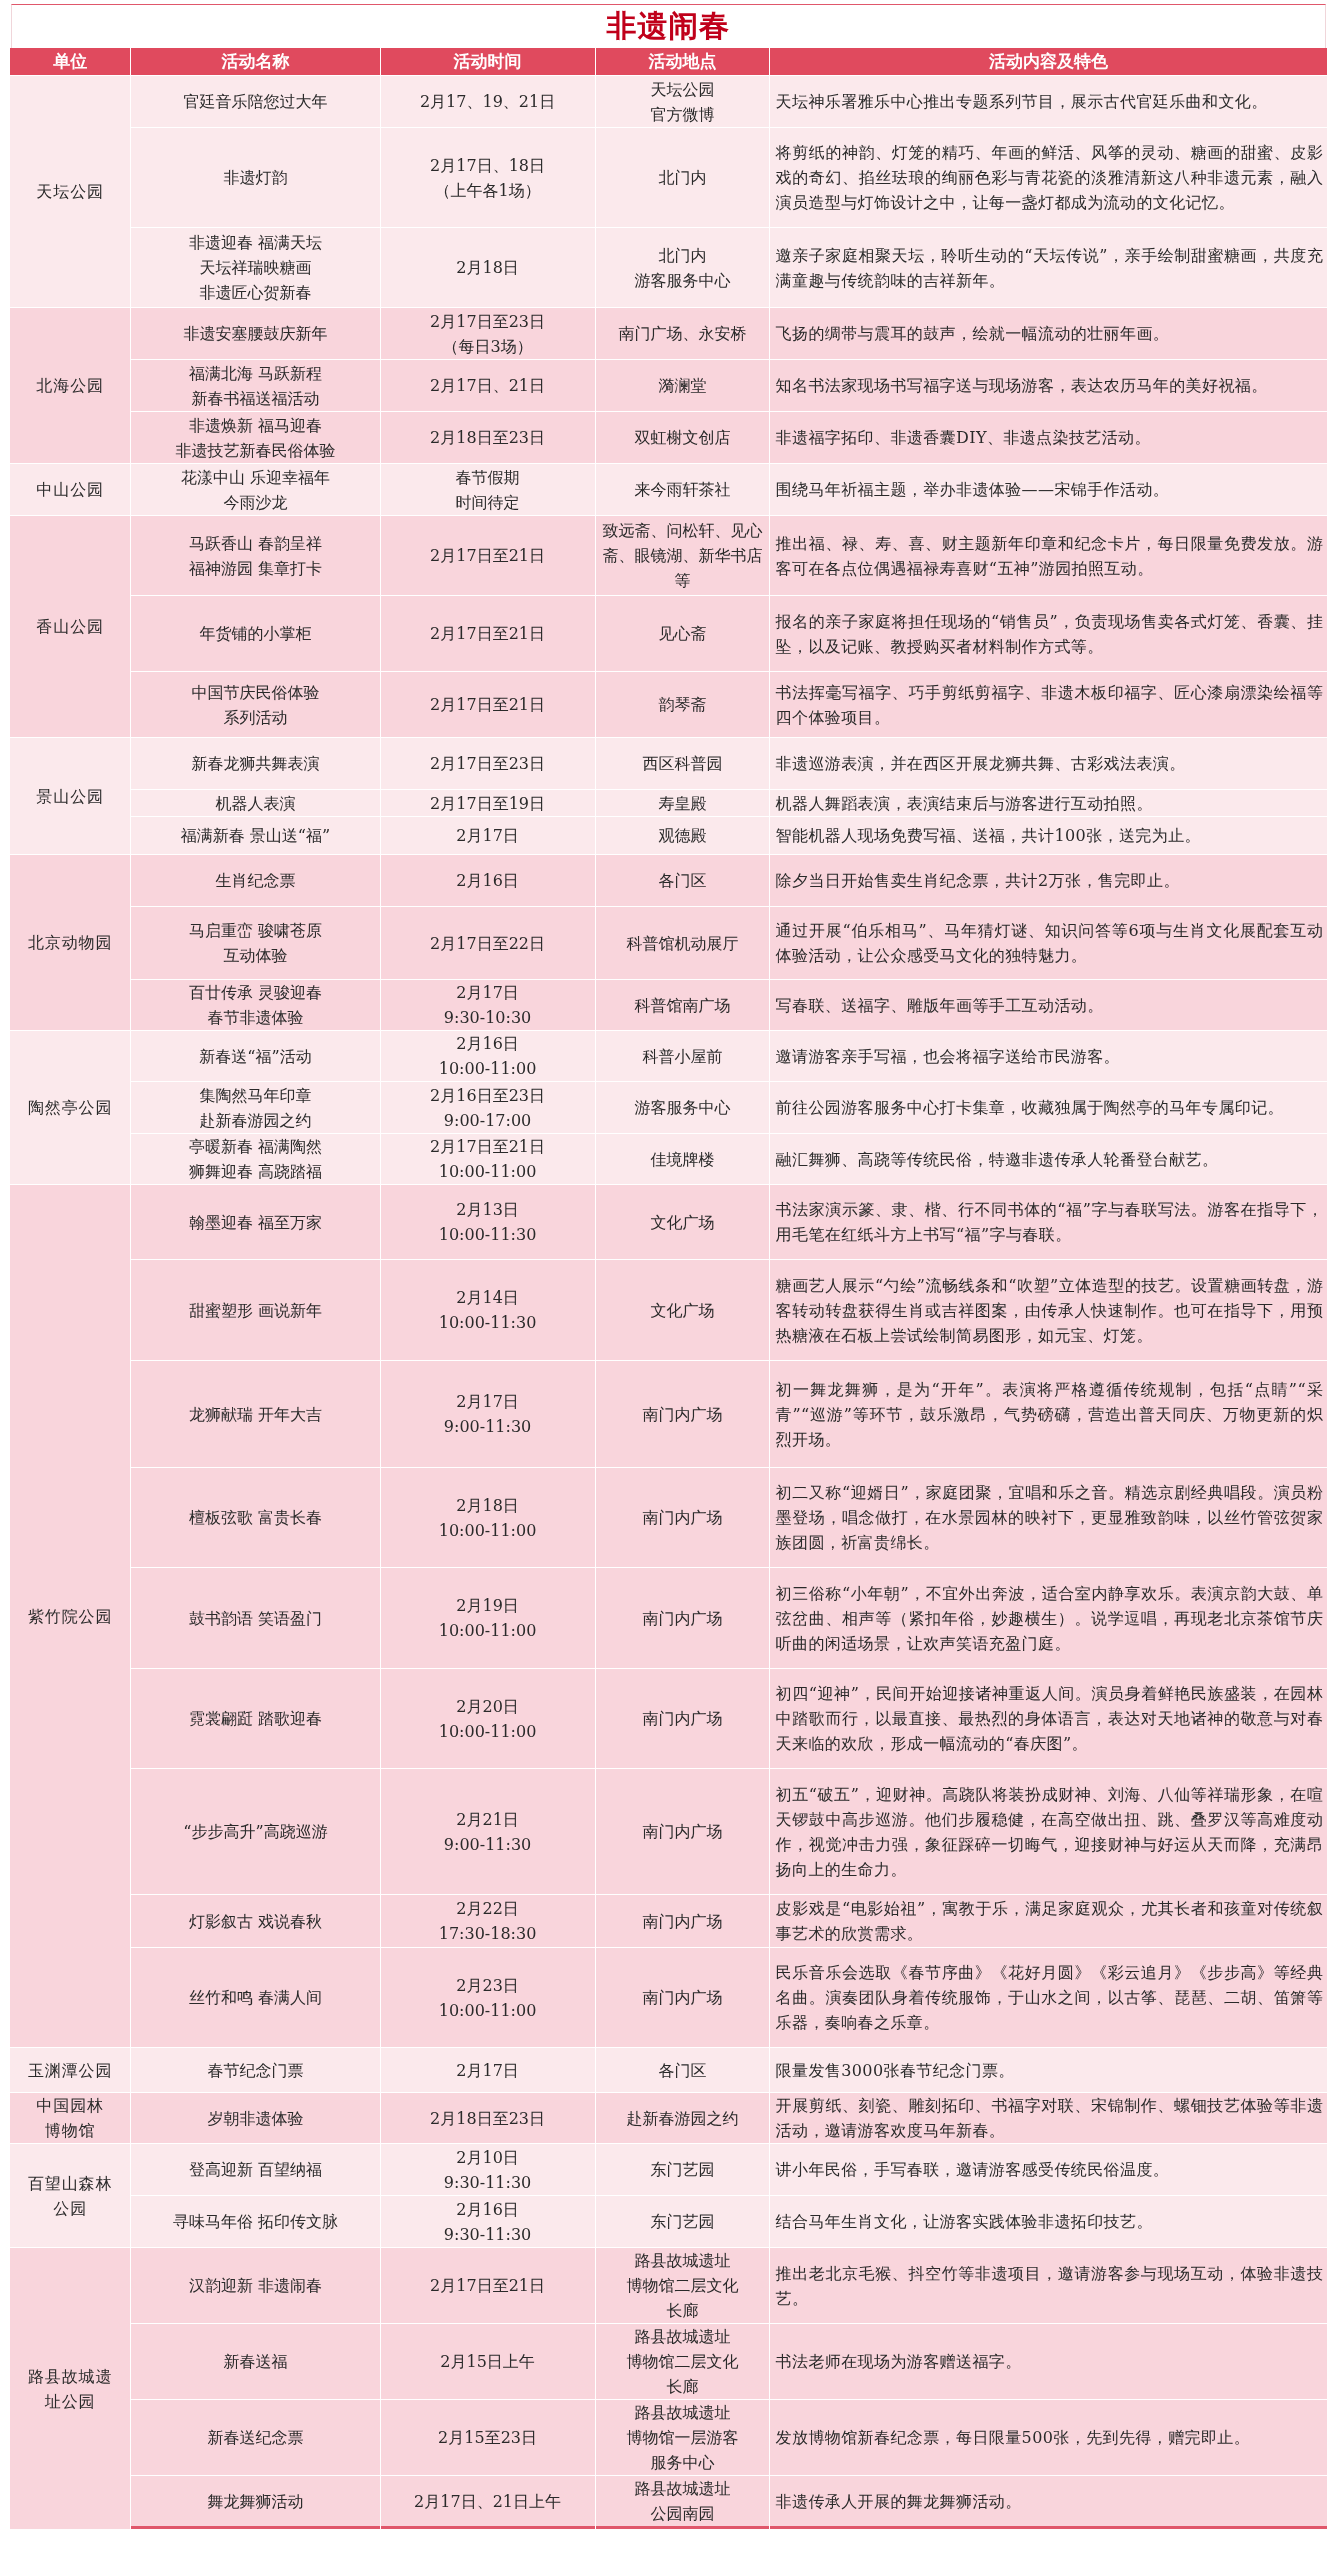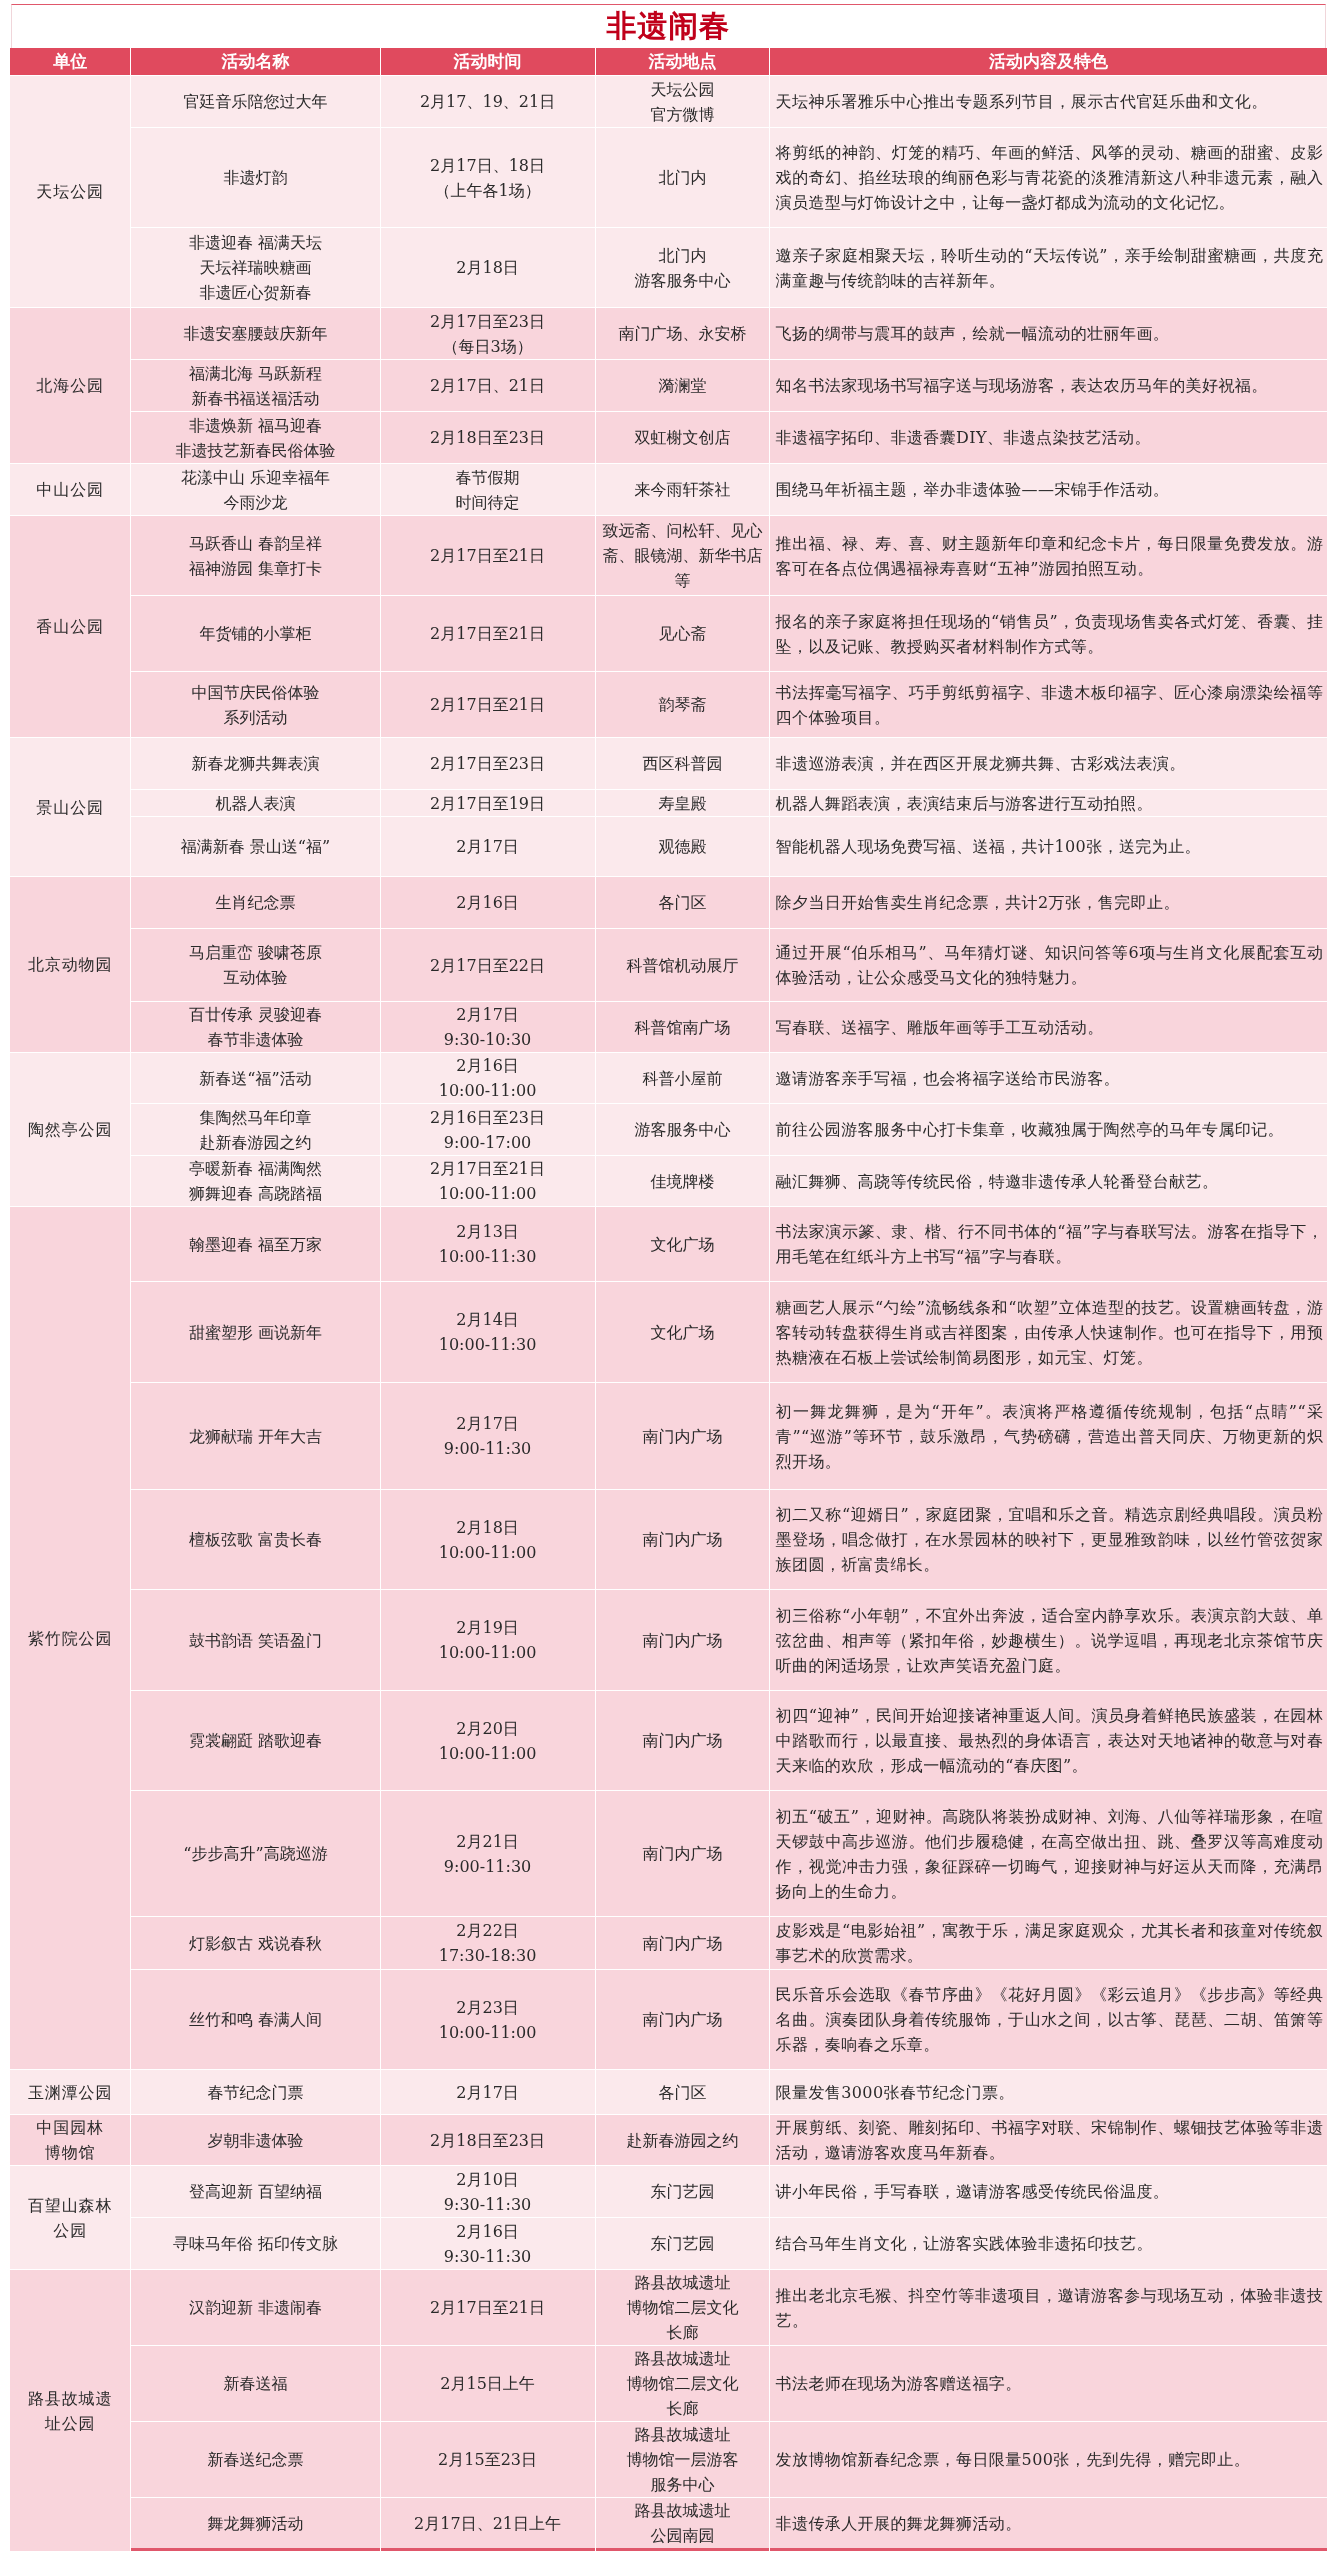--- a/index.html
+++ b/index.html
@@ -130,21 +130,21 @@
           <td class="ml">2月17日至23日</td>
           <td class="ml">西区科普园</td>
           <td class="desc">非遗巡游表演，并在西区开展龙狮共舞、古彩戏法表演。</td>
         </tr>
         <tr class="g-light" style="height: 27px;">
           <td class="ml">机器人表演</td>
           <td class="ml">2月17日至19日</td>
           <td class="ml">寿皇殿</td>
           <td class="desc">机器人舞蹈表演，表演结束后与游客进行互动拍照。</td>
         </tr>
-        <tr class="g-light" style="height: 60px;">
+        <tr class="g-light" style="height: 38px;">
           <td class="ml">福满新春 景山送“福”</td>
           <td class="ml">2月17日</td>
           <td class="ml">观德殿</td>
           <td class="desc">智能机器人现场免费写福、送福，共计100张，送完为止。</td>
         </tr>
         <tr class="g-dark" style="height: 52px;">
           <td rowspan="3" class="unit ml">北京动物园</td>
           <td class="ml">生肖纪念票</td>
           <td class="ml">2月16日</td>
           <td class="ml">各门区</td>

